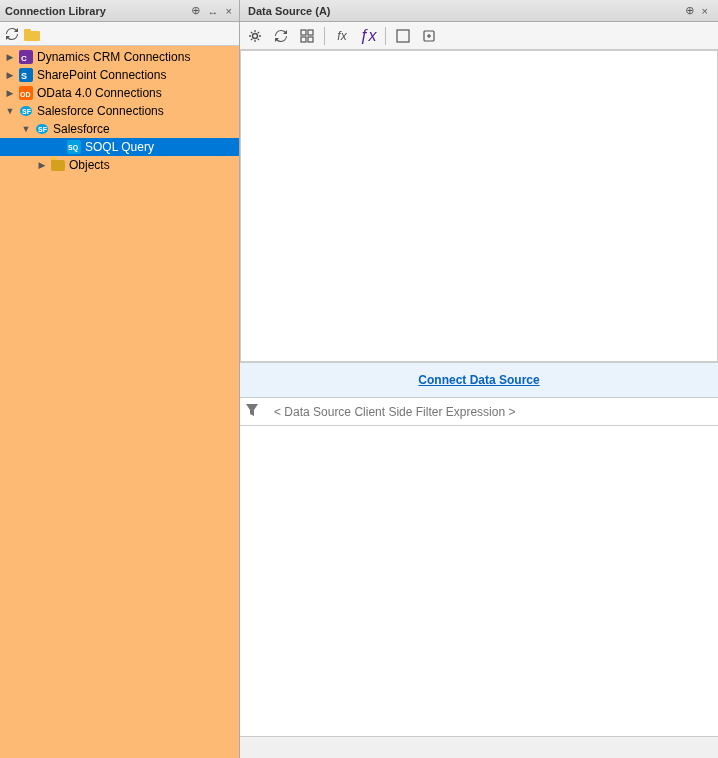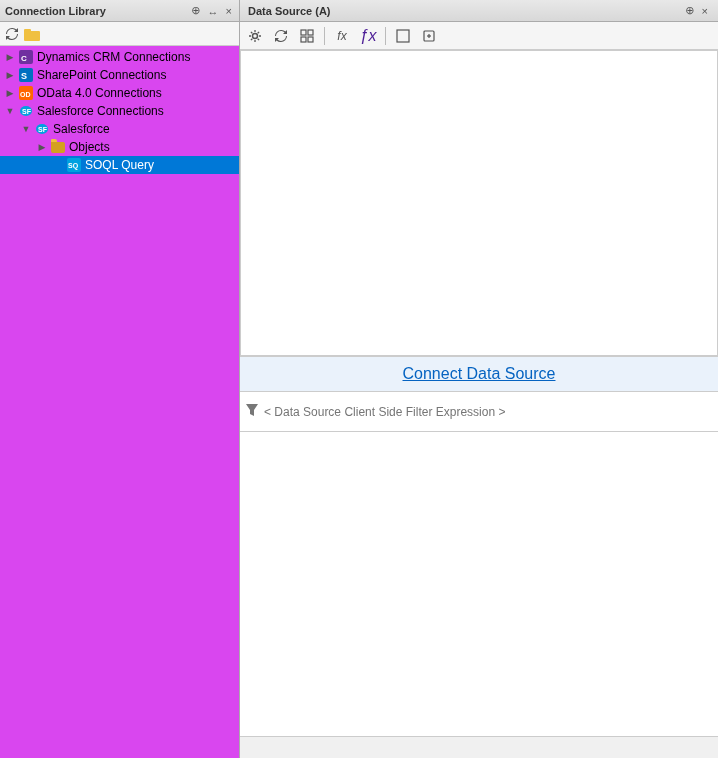--- a/index.html
+++ b/index.html
@@ -17,21 +17,21 @@
     .main-container {
       display: flex;
       flex: 1;
       height: 758px;
     }
 
     
     .left-panel {
       width: 240px;
       min-width: 240px;
-      background: #d946ef;
+      background: #fdba74;
       border-right: 1px solid #aaa;
       display: flex;
       flex-direction: column;
     }
 
     .panel-header {
       background: linear-gradient(to bottom, #e8e8e8, #d8d8d8);
       border-bottom: 1px solid #aaa;
       padding: 3px 5px;
       display: flex;
@@ -250,30 +250,31 @@
       display: flex;
       align-items: center;
       justify-content: center;
       height: 36px;
     }
 
     .connect-link {
       color: #0563c1;
       text-decoration: underline;
       cursor: pointer;
-      font-size: 16px;
+      font-size: 12px;
+      font-weight: bold;
     }
 
     .filter-bar {
       border-bottom: 1px solid #ccc;
       padding: 4px 6px;
       display: flex;
       align-items: center;
-      gap: 6px;
-      height: 40px;
+      gap: 16px;
+      height: 28px;
       background: white;
     }
 
     .filter-icon {
       color: #555;
       font-size: 12px;
     }
 
     .filter-input {
       flex: 1;
@@ -380,37 +381,37 @@
         <span class="tree-toggle expanded"></span>
         <span class="tree-icon">
           <svg width="14" height="14" viewBox="0 0 14 14">
               <ellipse cx="7" cy="7" rx="6" ry="5" fill="#00a1e0"></ellipse>
               <text x="3" y="10" font-size="7" fill="white" font-weight="bold">SF</text>
             </svg>
         </span>
         <span class="tree-label">Salesforce</span>
       </div>
 
-      <div class="tree-item" style="padding-left: 34px;">
-        <span class="tree-toggle collapsed"></span>
-        <span class="tree-icon">
-          <div class="icon-folder" style="background:#d4a020;"></div>
-        </span>
-        <span class="tree-label">Objects</span>
-      </div>
-
       <div class="tree-item selected" style="padding-left: 50px;">
         <span class="tree-toggle leaf" style="width:16px;"></span>
         <span class="tree-icon">
           <svg width="14" height="14" viewBox="0 0 14 14">
             <rect width="14" height="14" rx="2" fill="#00a1e0"></rect>
             <text x="1" y="10" font-size="7" fill="white" font-weight="bold">SQ</text>
           </svg>
         </span>
         <span class="tree-label">SOQL Query</span>
+      </div>
+
+      <div class="tree-item" style="padding-left: 34px;">
+        <span class="tree-toggle collapsed"></span>
+        <span class="tree-icon">
+          <div class="icon-folder" style="background:#d4a020;"></div>
+        </span>
+        <span class="tree-label">Objects</span>
       </div>
 
     </div>
   </div>
 
   <div class="right-panel">
     <div class="right-panel-header">
       <span class="right-panel-title">Data Source (A)</span>
       <div class="panel-header-icons">
         <span>⊕</span>

